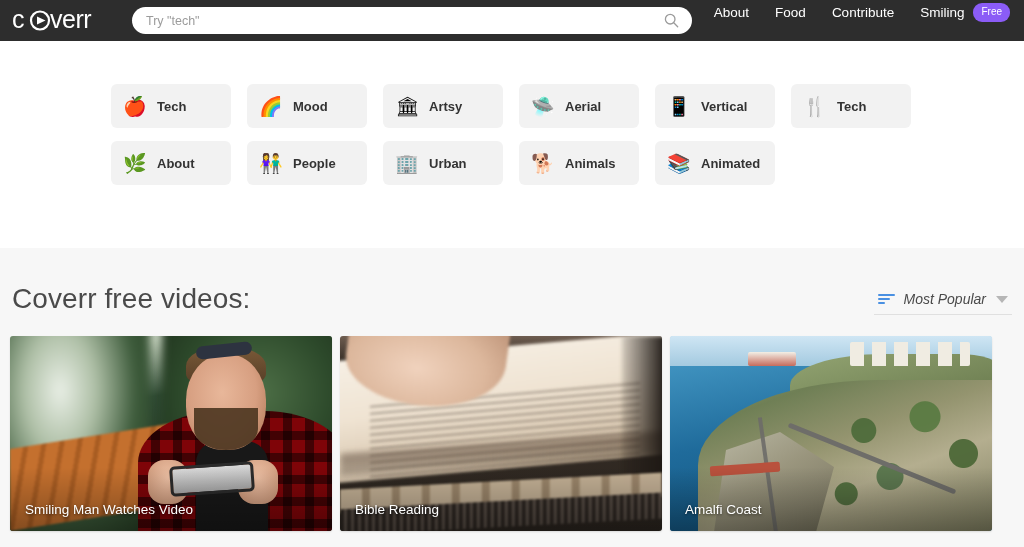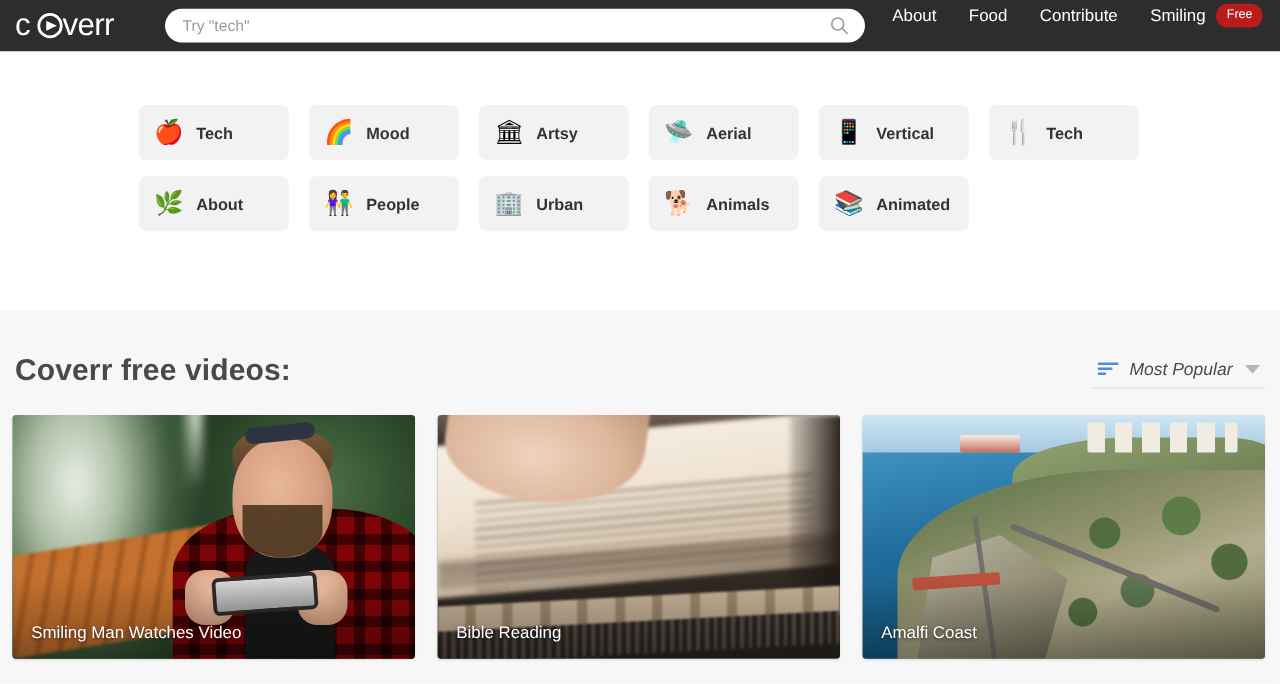--- a/index.html
+++ b/index.html
@@ -63,21 +63,21 @@
   }
   .nav-item {
     color: #ffffff;
     font-size: 13.5px;
     text-decoration: none;
     cursor: pointer;
     white-space: nowrap;
   }
   .nav-item.with-badge { display: flex; align-items: center; gap: 9px; }
   .badge-free {
-    background: #b91c1c;
+    background: #8b5cf6;
     color: #ffffff;
     font-size: 10px;
     line-height: 1;
     padding: 4px 8px 5px;
     border-radius: 9px;
     font-weight: 400;
   }
 
   
   .cats {
@@ -121,23 +121,23 @@
     background: #f7f7f7;
     height: 299px;
     position: relative;
   }
   .sec-head {
     display: flex; align-items: flex-end;
     justify-content: space-between;
     padding: 35px 12px 0 12px;
   }
   .sec-title {
-    font-size: 24px;
+    font-size: 28px;
     color: #4a4a4a;
-    font-weight: 700;
+    font-weight: 400;
     letter-spacing: 0.1px;
     text-align: center;
   }
   .sort-ctl {
     display: flex; align-items: center;
     gap: 9px;
     padding: 0 4px 7px 4px;
     border-bottom: 1px solid #e0e0e0;
     cursor: pointer;
     user-select: none;
@@ -152,21 +152,21 @@
     width: 0; height: 0;
     border-left: 6px solid transparent;
     border-right: 6px solid transparent;
     border-top: 7px solid #b6b6b6;
     margin-left: 1px;
   }
 
   
   .grid {
     display: flex;
-    gap: 18px;
+    gap: 8px;
     padding: 21px 10px 0 10px;
   }
   .card {
     width: 322px; height: 195px;
     border-radius: 3px;
     overflow: hidden;
     position: relative;
     cursor: pointer;
     background: #ddd;
     box-shadow: 0 1px 2px rgba(0,0,0,0.12);

